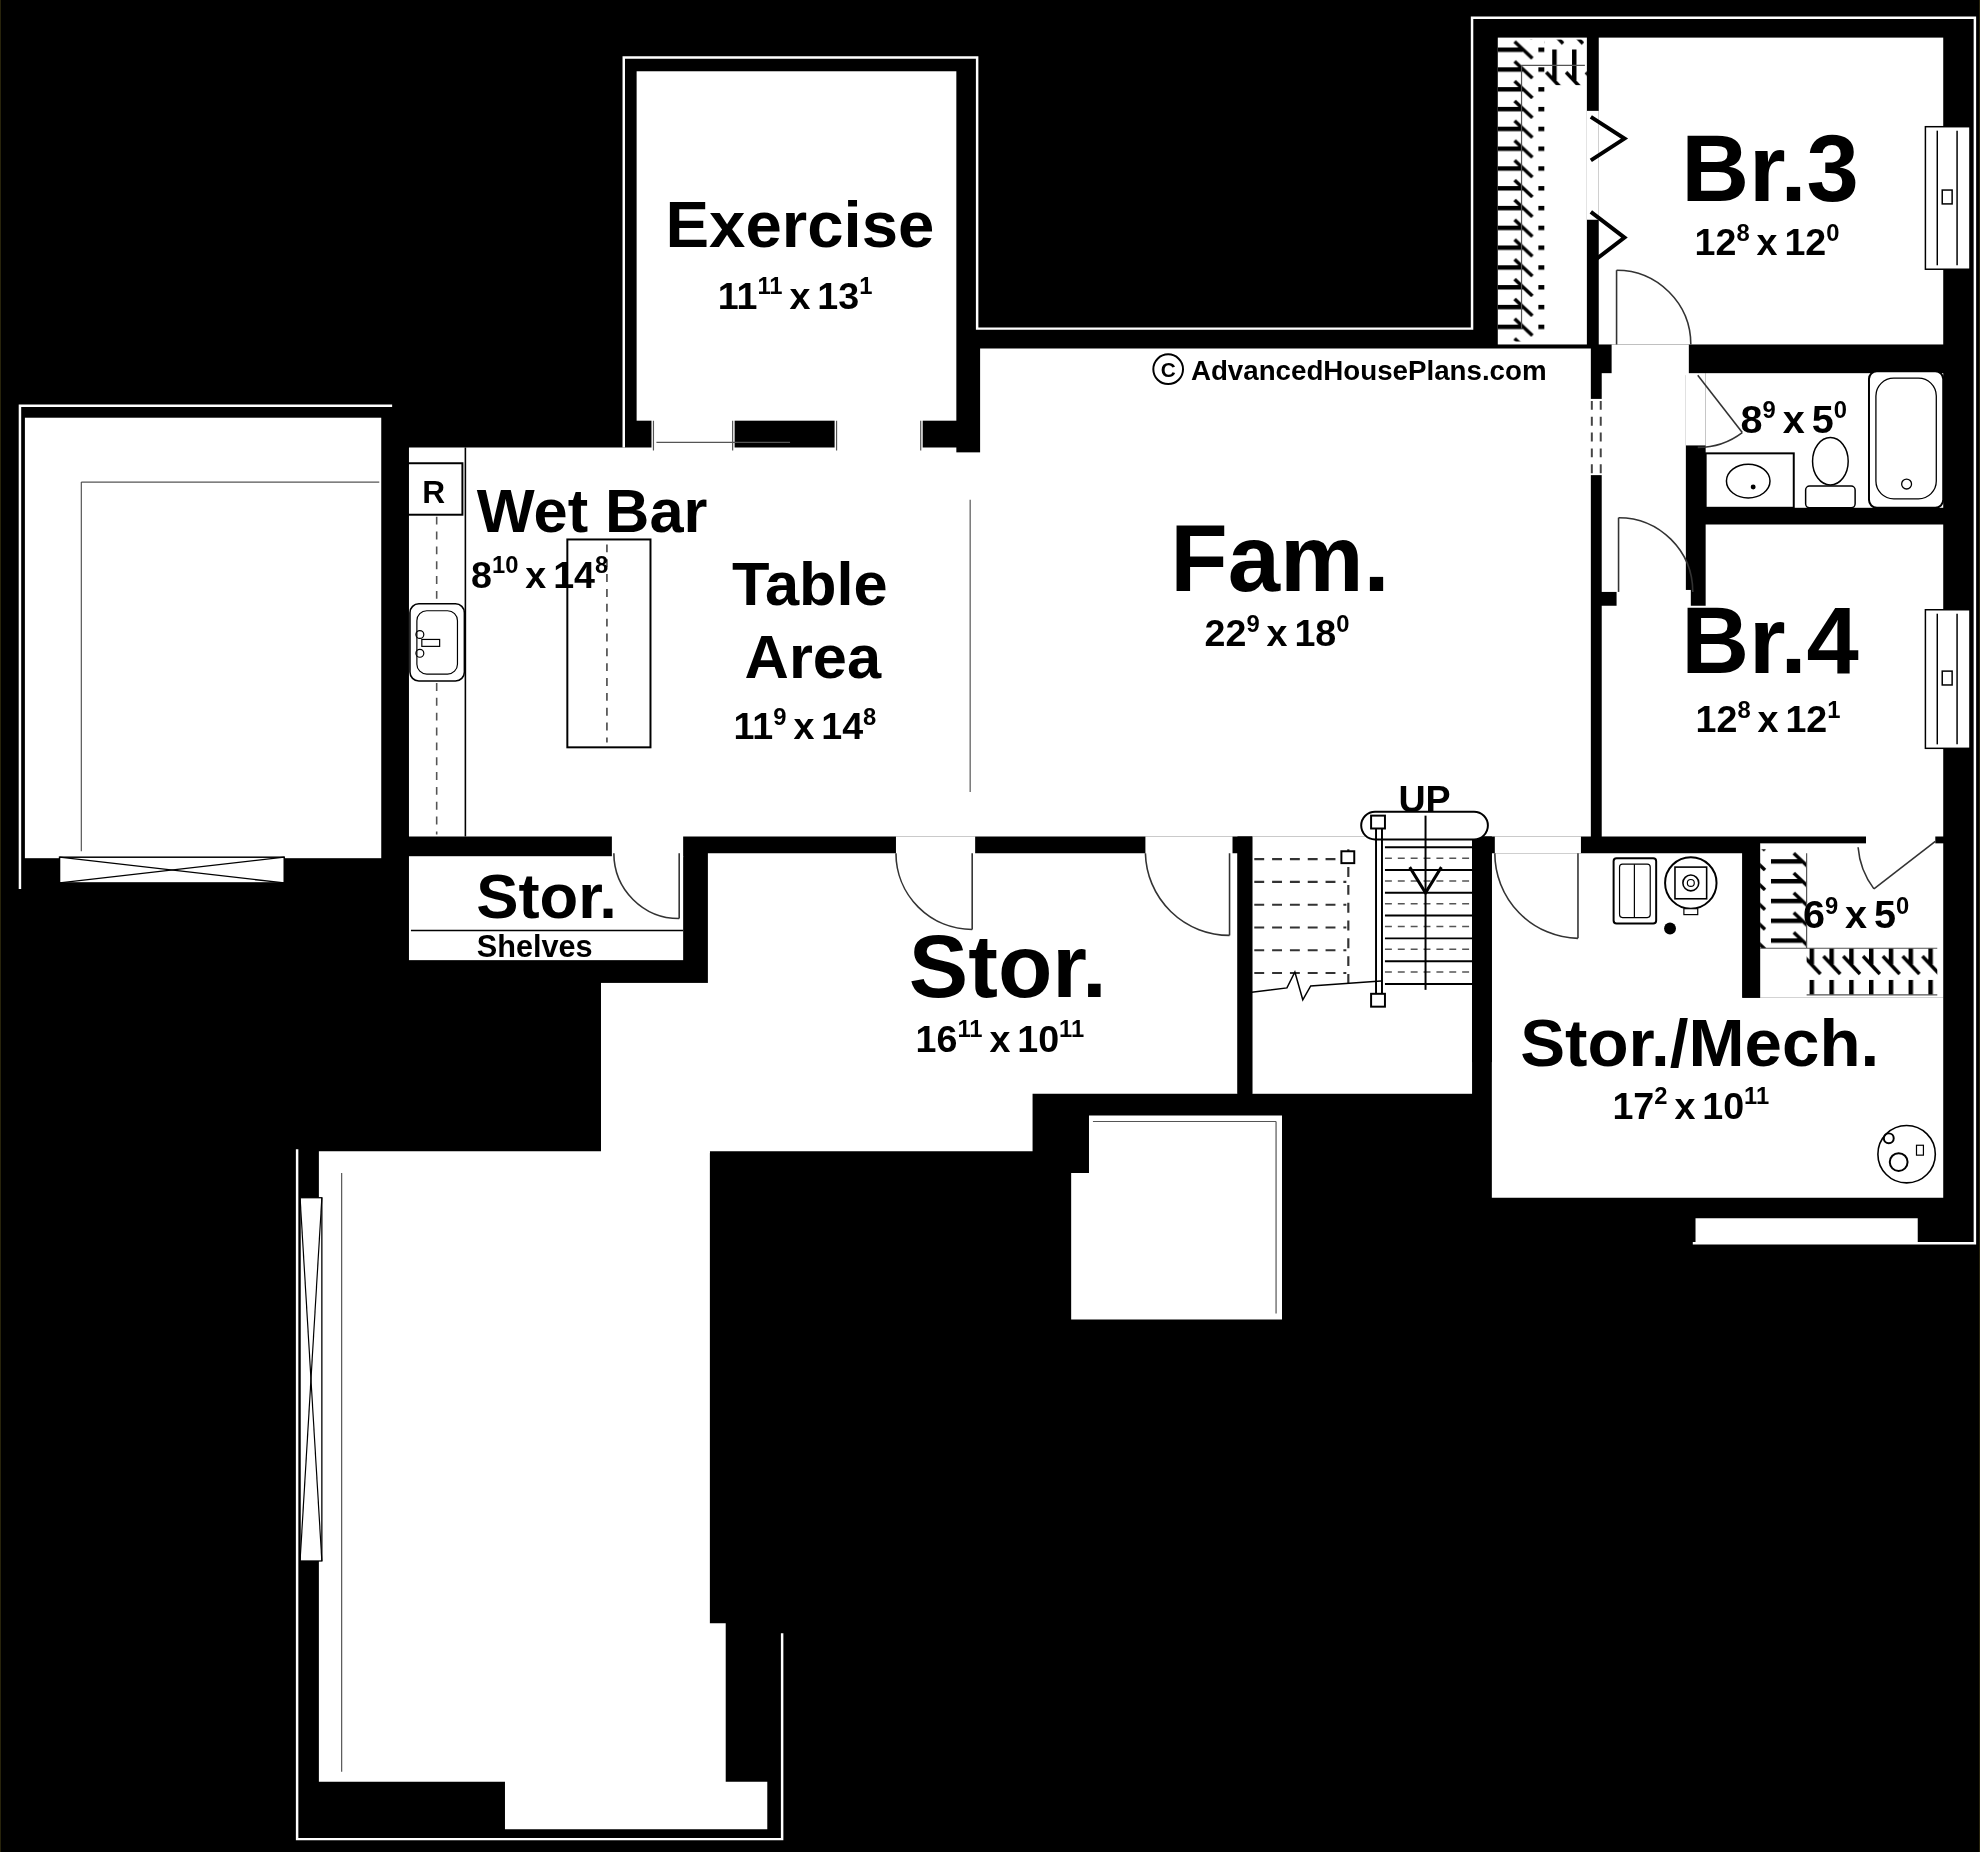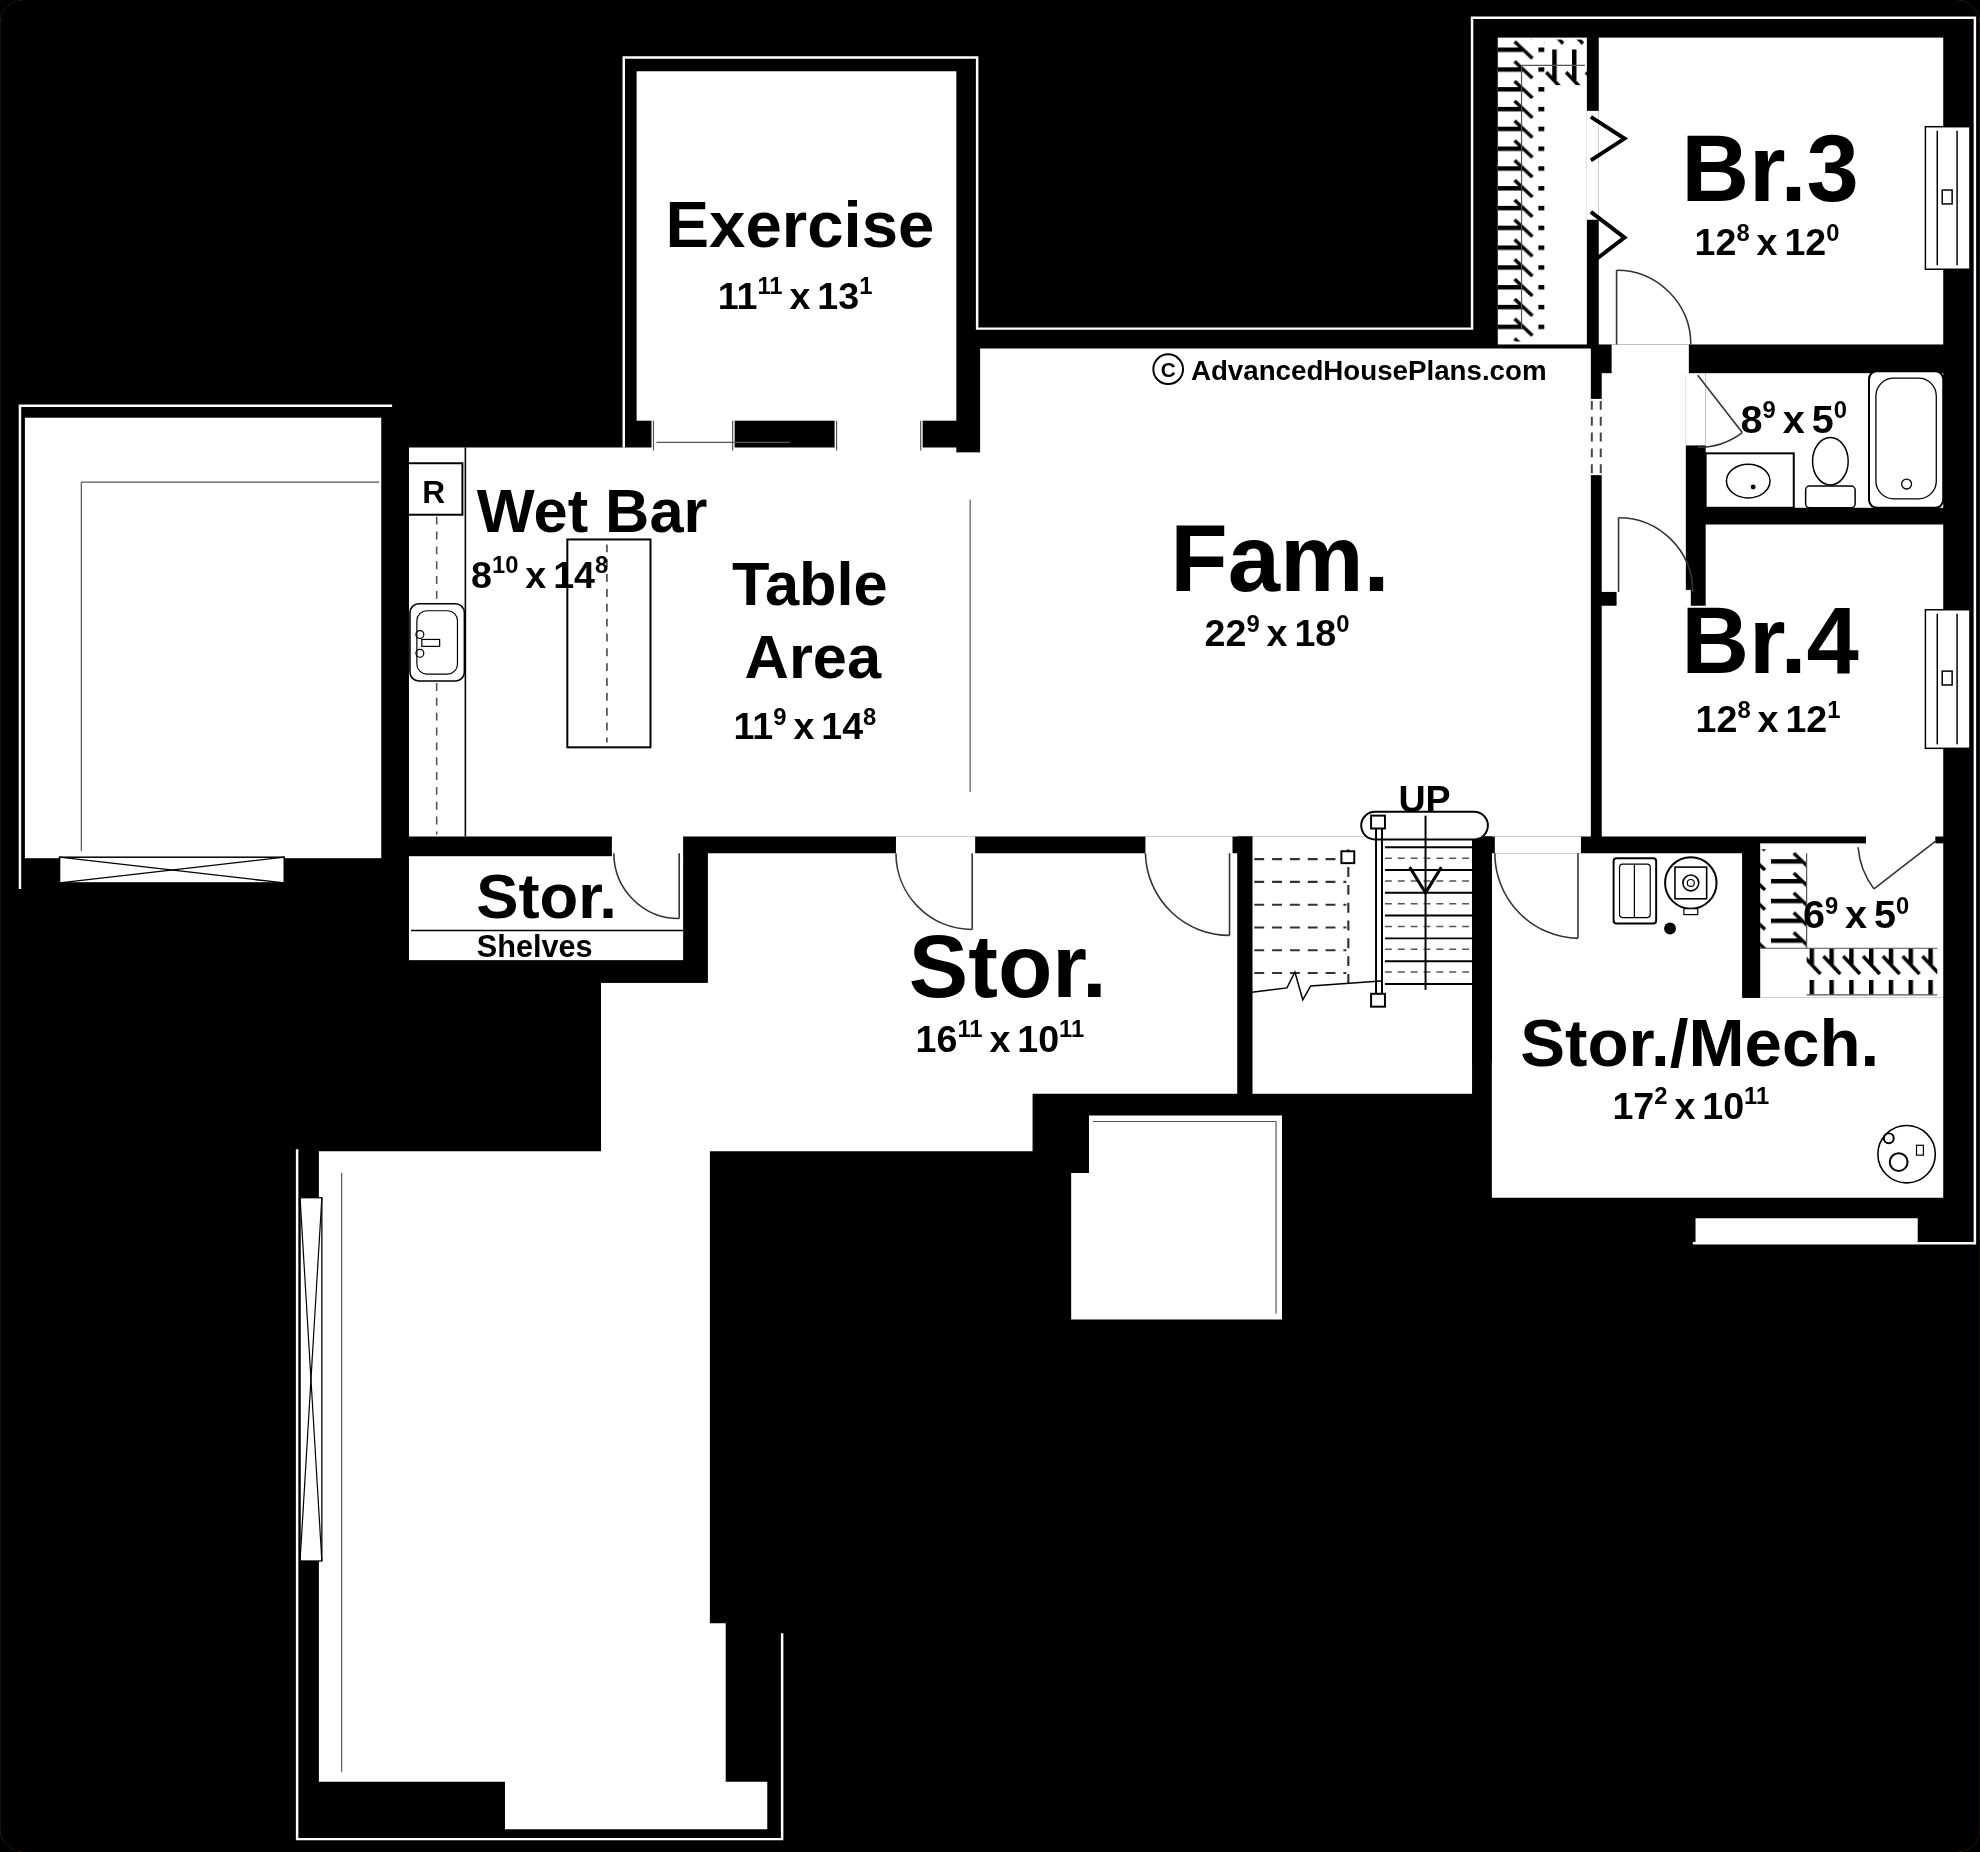--- a/index.html
+++ b/index.html
@@ -1,16 +1,16 @@
 <!DOCTYPE html>
 <html><head>
 <meta charset="utf-8">
 <style>
   html,body{margin:0;padding:0;background:#000;}
-  .plan-wrap{position:relative;width:1980px;height:1852px;background:#a16207;overflow:hidden;border-radius:23px;}
+  .plan-wrap{position:relative;width:1980px;height:1852px;background:#fde047;overflow:hidden;}
   svg{display:block;}
   text{font-family:"Liberation Sans",sans-serif;font-weight:bold;fill:#000;}
   .room-lg{font-size:95px;}
   .room-xl{font-size:90px;}
   .t66{font-size:66px;}
   .t62{font-size:62px;}
   .t64{font-size:64px;}
   .t68{font-size:68px;}
   .t30{font-size:31px;}
   .t38{font-size:40px;}

